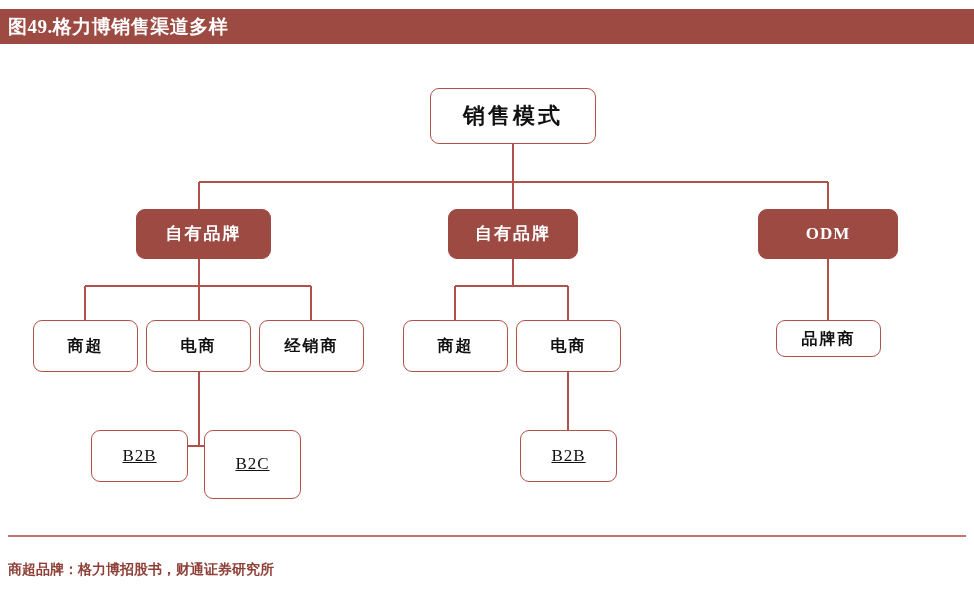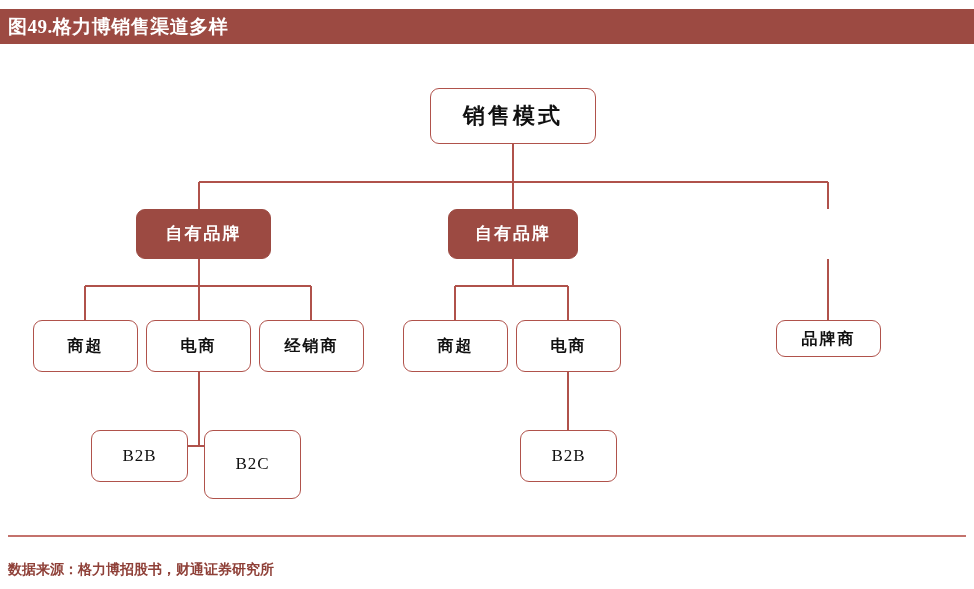--- a/index.html
+++ b/index.html
@@ -71,21 +71,21 @@
   }
   .node.filled {
     background: #9c4a42;
     border: 1.3px solid #9c4a42;
     border-radius: 9px;
     color: #ffffff;
   }
   .node.lvl0 { font-size: 22px; font-weight: bold; letter-spacing: 3px; }
   .node.lvl1 { font-size: 17px; font-weight: bold; letter-spacing: 2px; }
   .node.lvl2 { font-size: 16px; letter-spacing: 2px; font-weight: bold; }
-  .node.lvl3 { font-size: 17px; letter-spacing: 0px; }
+  .node.lvl3 { font-size: 17px; letter-spacing: 0px; text-decoration: underline; }
   .node.latin { letter-spacing: 1px; }
 
   
   .footer-rule {
     position: absolute;
     left: 8px;
     top: 535px;
     width: 958px;
     height: 0;
     border-top: 2px solid #c4726c;
@@ -155,20 +155,23 @@
   <div class="node plain lvl0" style="left:430px; top:44px; width:166px; height:56px;">
     <span>销售模式</span>
   </div>
 
   <div class="node filled lvl1" style="left:136px; top:165px; width:135px; height:50px;">
     <span>自有品牌</span>
   </div>
   <div class="node filled lvl1" style="left:448px; top:165px; width:130px; height:50px;">
     <span>自有品牌</span>
   </div>
+  <div class="node filled lvl1 latin" style="left:758px; top:165px; width:140px; height:50px;">
+    <span>ODM</span>
+  </div>
 
   <div class="node plain lvl2" style="left:33px; top:276px; width:105px; height:52px;">
     <span>商超</span>
   </div>
   <div class="node plain lvl2" style="left:146px; top:276px; width:105px; height:52px;">
     <span>电商</span>
   </div>
   <div class="node plain lvl2" style="left:259px; top:276px; width:105px; height:52px;">
     <span>经销商</span>
   </div>
@@ -190,13 +193,13 @@
   <div class="node plain lvl3 latin" style="left:204px; top:386px; width:97px; height:69px;">
     <span>B2C</span>
   </div>
   <div class="node plain lvl3 latin" style="left:520px; top:386px; width:97px; height:52px;">
     <span>B2B</span>
   </div>
 
 </div>
 
 <div class="footer-rule"></div>
-<div class="footer-note">数据来源：格力博招股书，财通证券研究所</div>
+<div class="footer-note">商超品牌：格力博招股书，财通证券研究所</div>
 
 </body></html>

